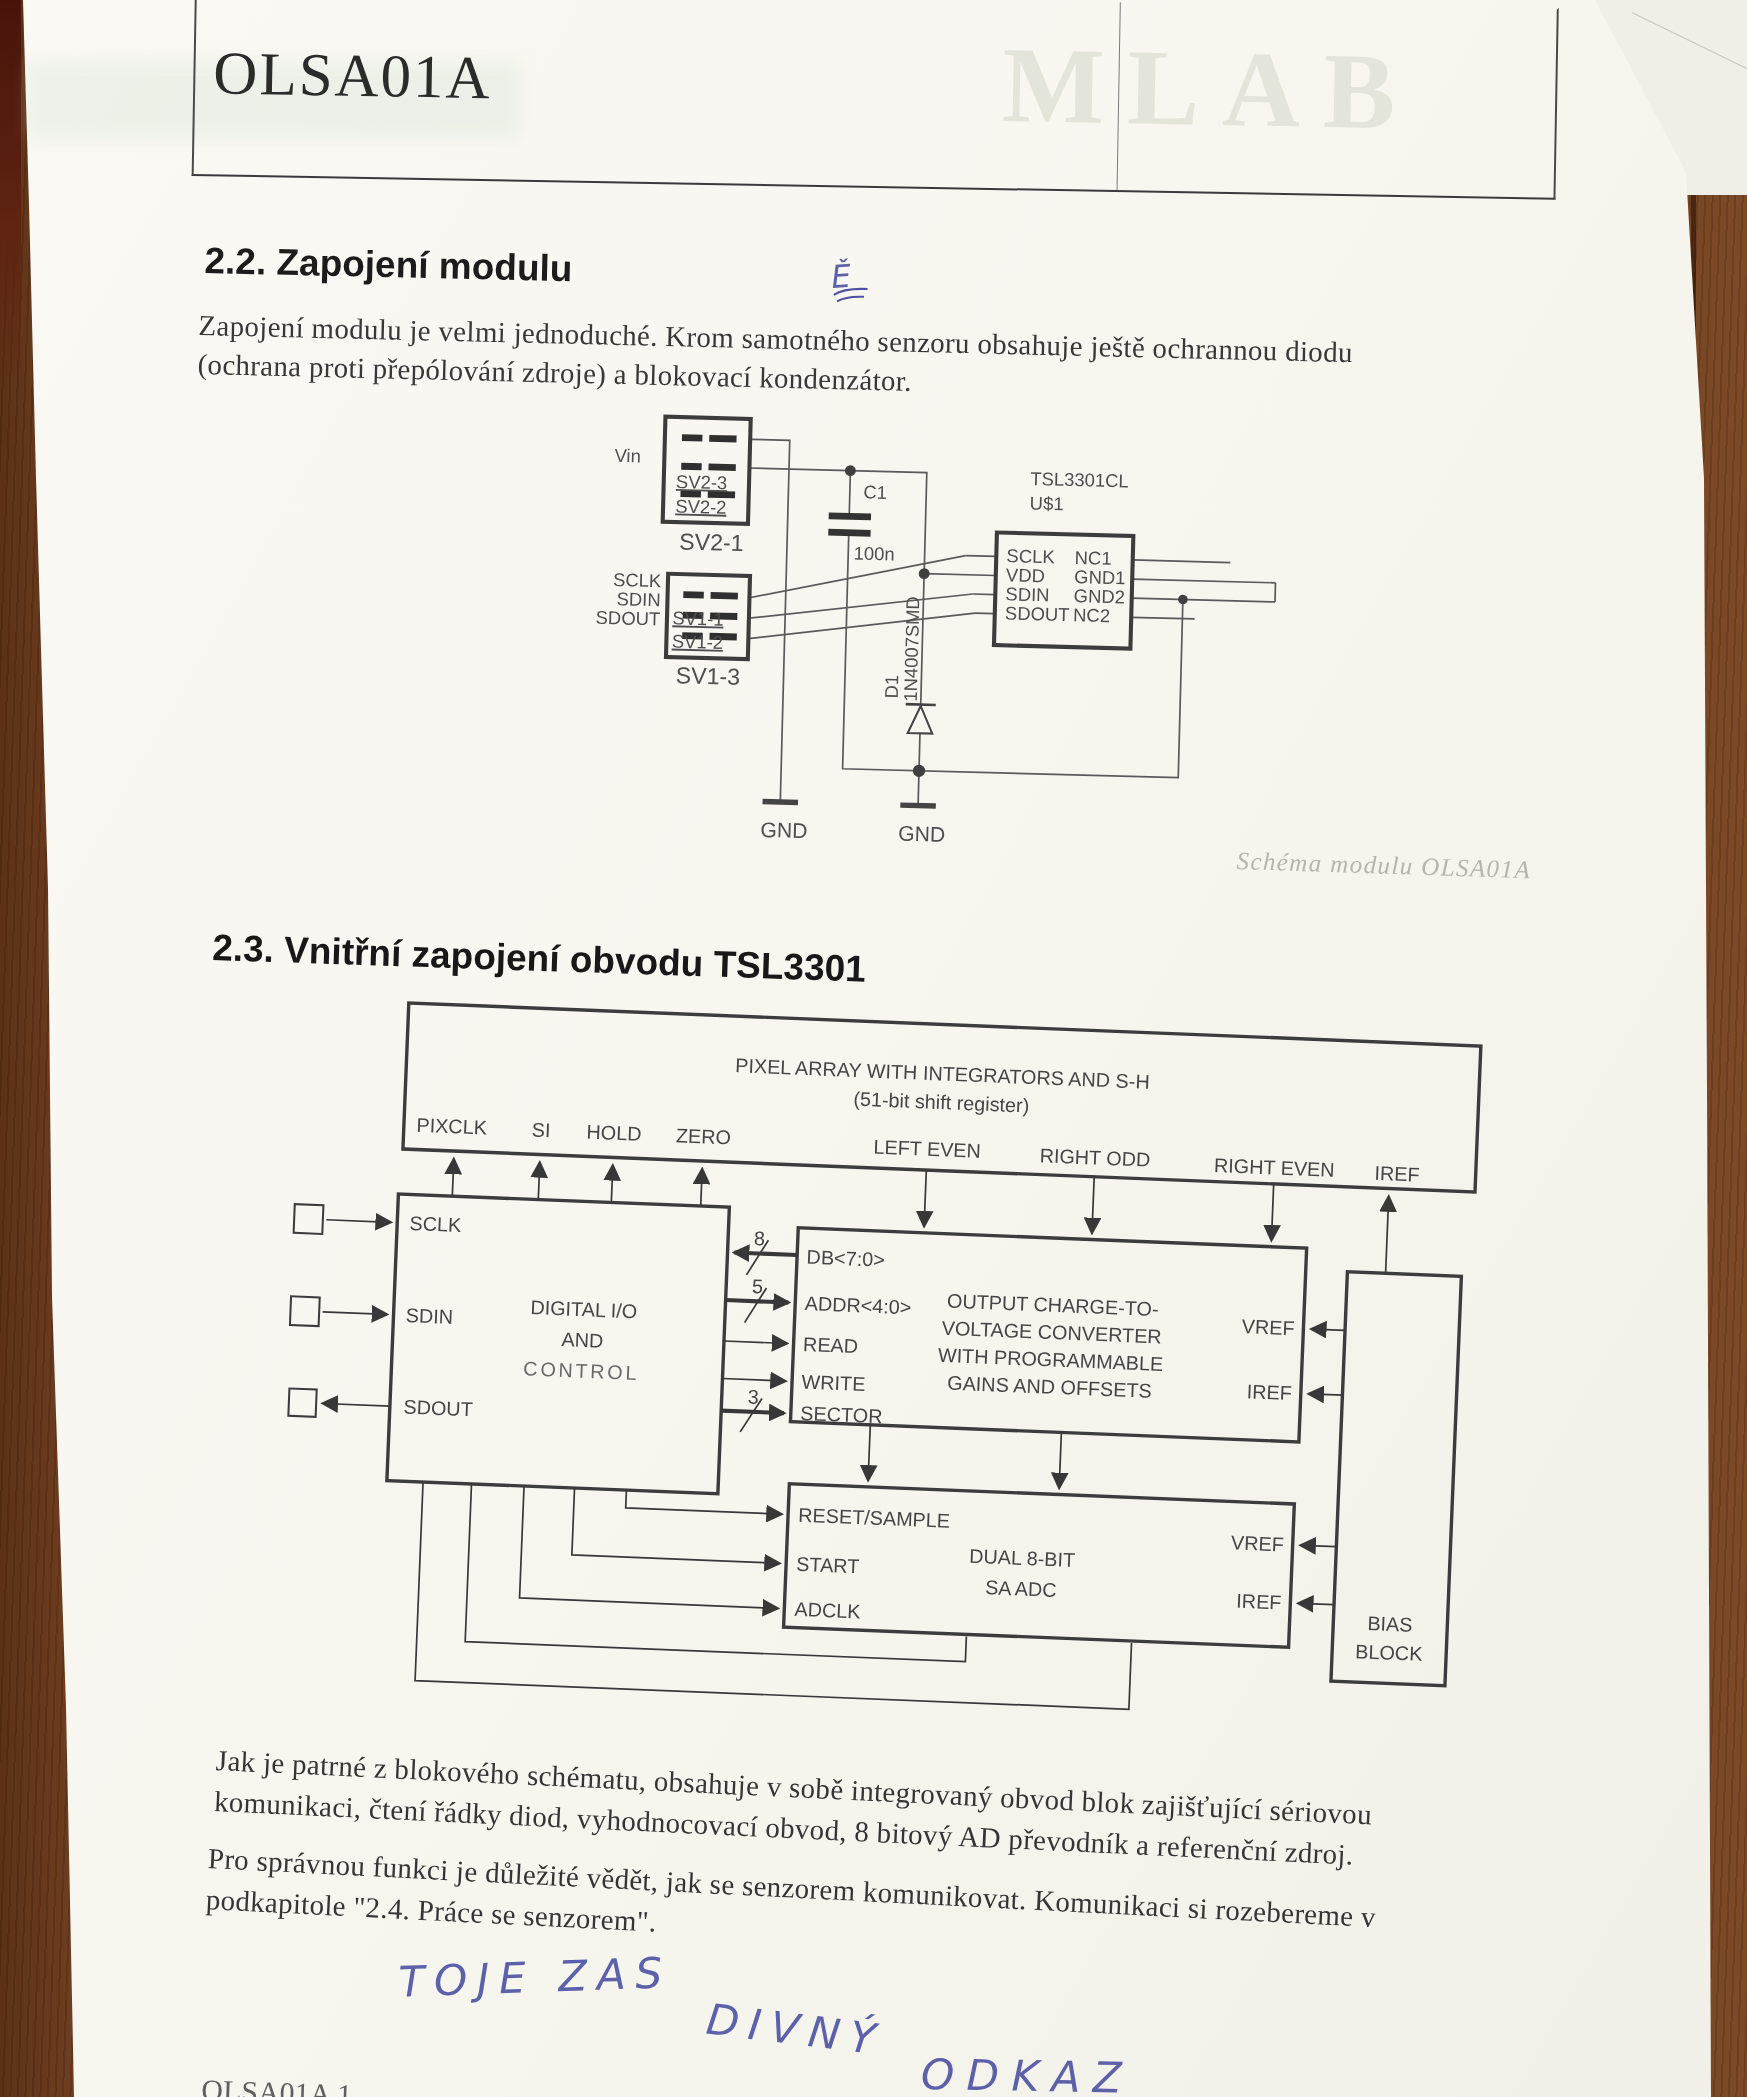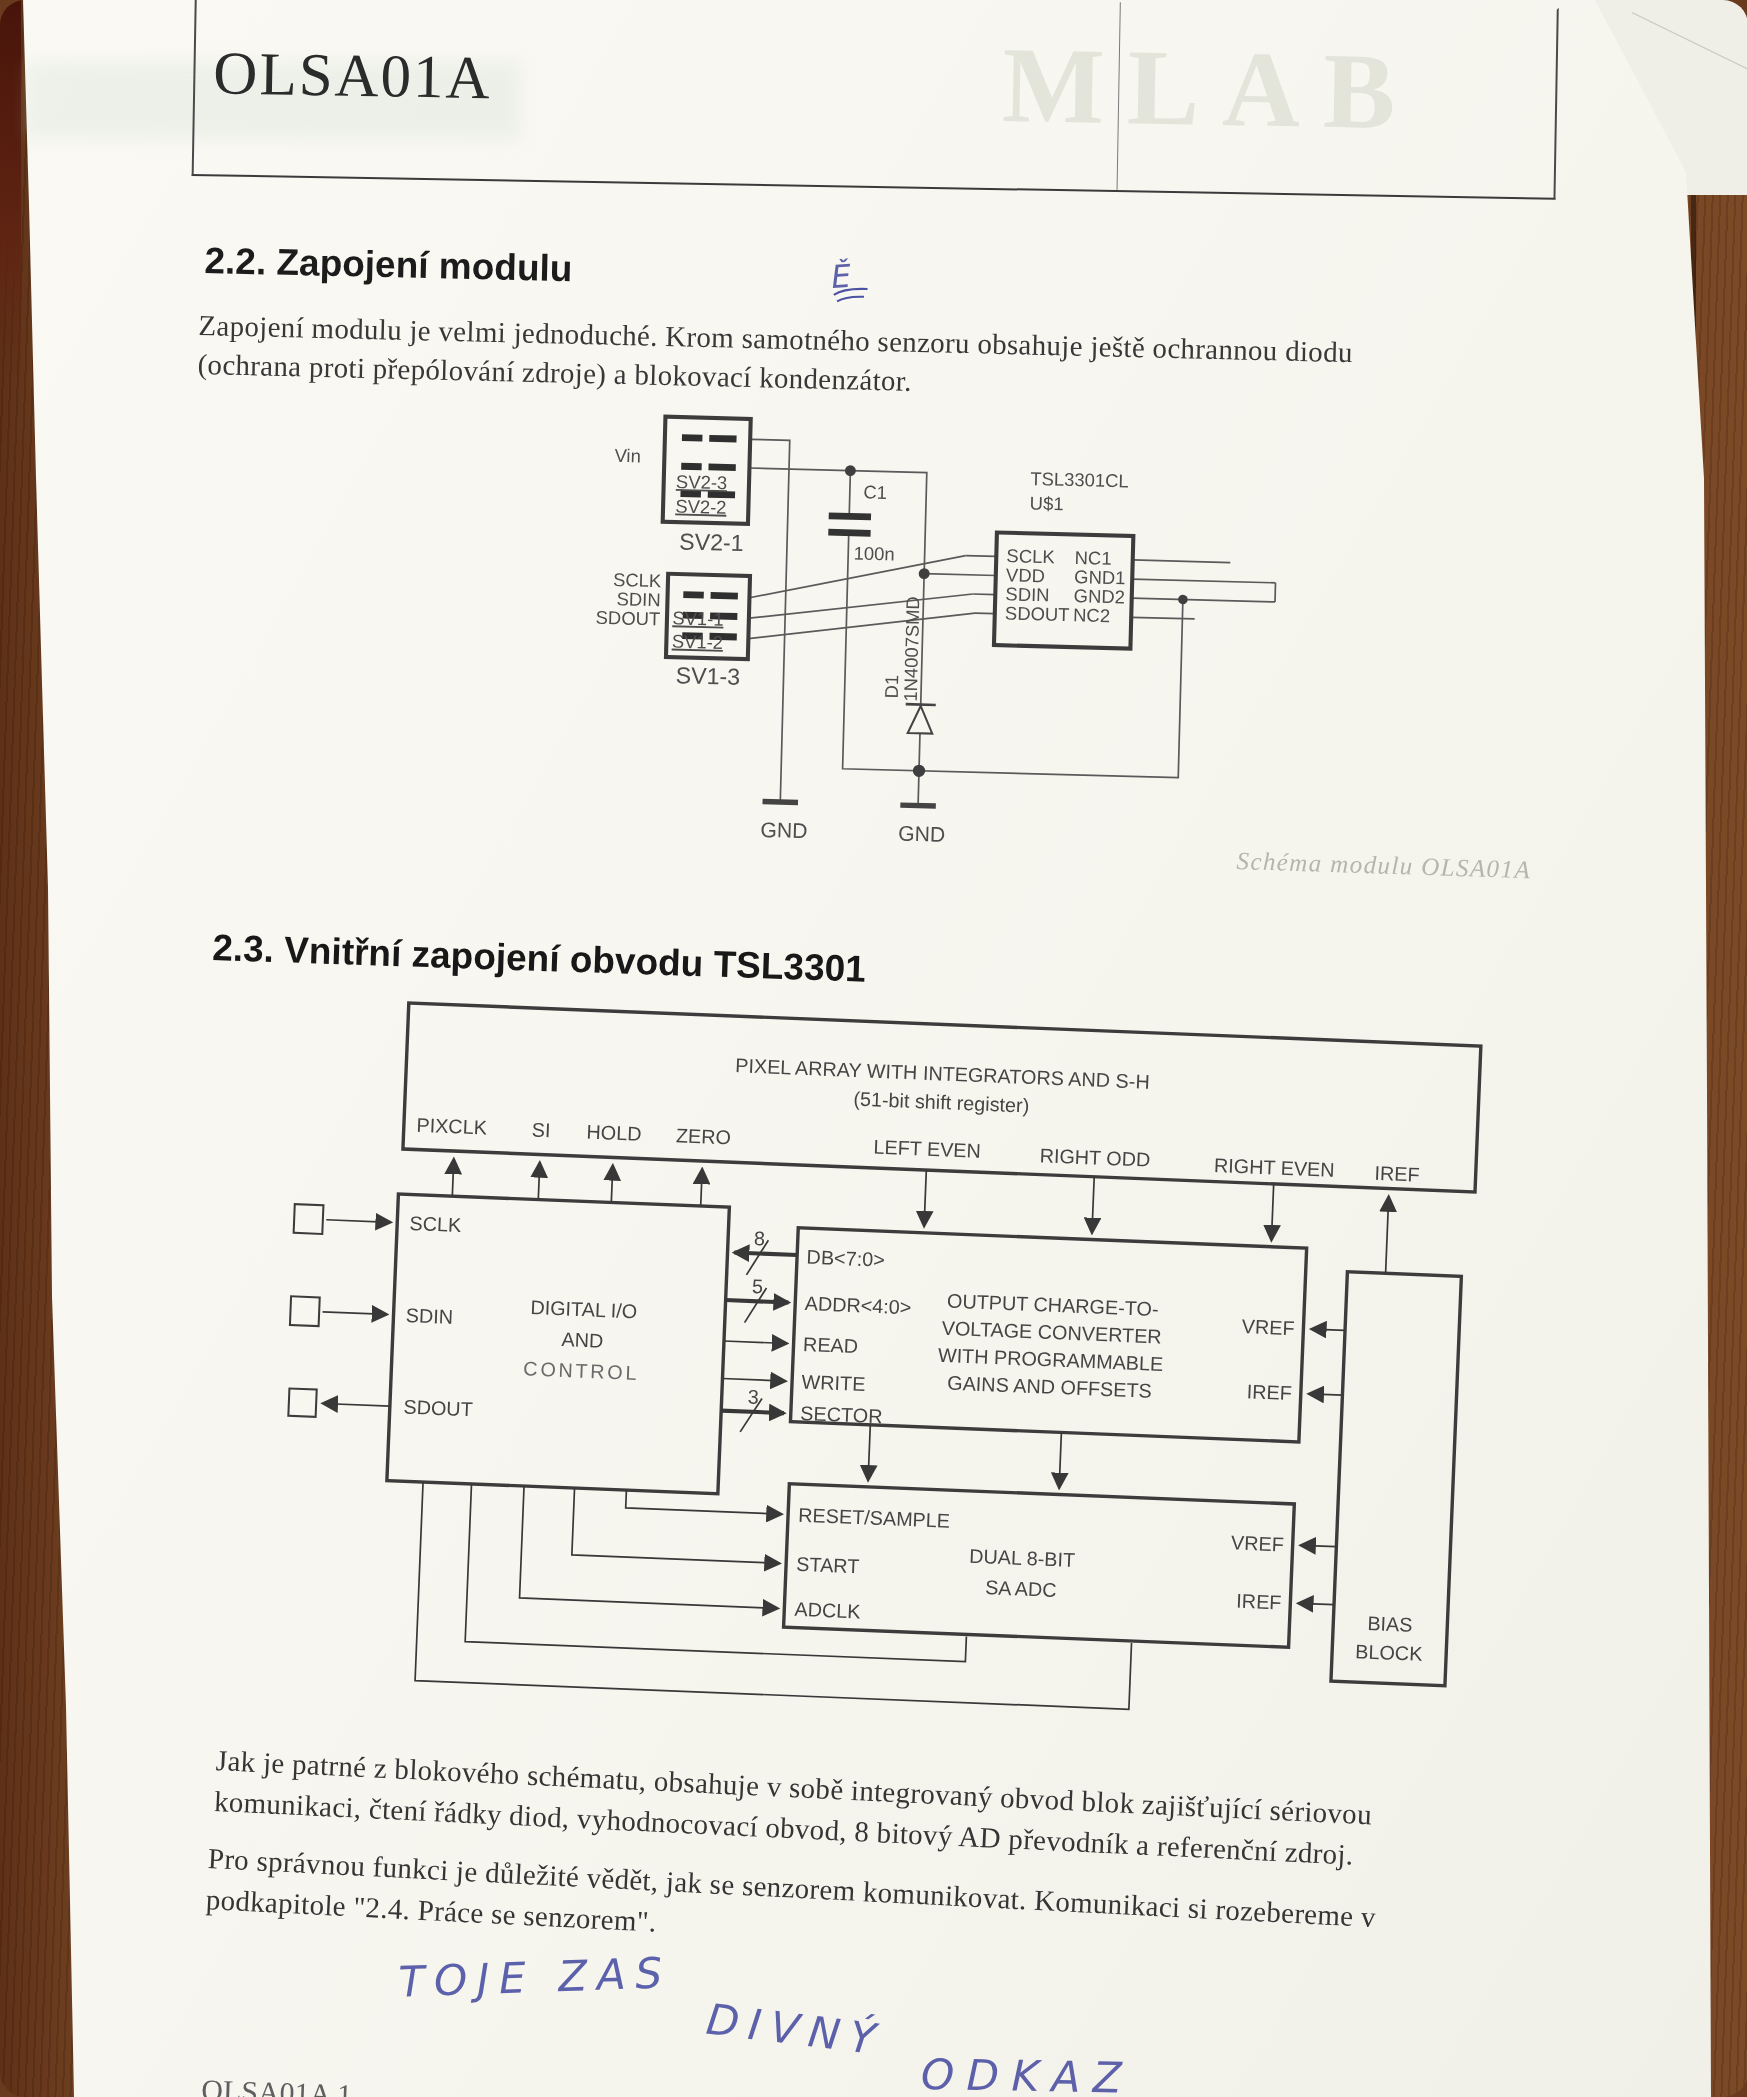--- a/index.html
+++ b/index.html
@@ -1,17 +1,17 @@
 <!DOCTYPE html>
 <html style="font-size:11px"><head>
 <meta charset="utf-8">
 <style>
   html,body{margin:0;padding:0;}
   body{width:1748px;height:2097px;position:relative;overflow:hidden;background:#6a3a1f;font-family:"Liberation Serif",serif;}
-  #stage{position:absolute;inset:0;overflow:hidden;border-radius:25px;}
+  #stage{position:absolute;inset:0;overflow:hidden;}
   
   .wood{position:absolute;inset:0;
     background:linear-gradient(90deg,#5e3117,#7d4a28 8%,#8a5632 18%,#744021 32%,#8a5630 46%,#6e3c1e 60%,#845130 74%,#73401f 88%,#7d4a28);}
   .wood::before{content:"";position:absolute;inset:0;
     background:repeating-linear-gradient(90deg,transparent 0 101px,rgba(28,13,4,.55) 101px 106px);}
   .wood::after{content:"";position:absolute;inset:0;
     background:repeating-linear-gradient(92deg,rgba(20,8,2,.16) 0 2px,transparent 2px 7.5px);}
   .wood-dark-strip{position:absolute;left:0;top:0;width:20.5px;height:382px;
     background:linear-gradient(180deg,#48140a,#5f2412 60%,rgba(95,36,18,0));}
   

